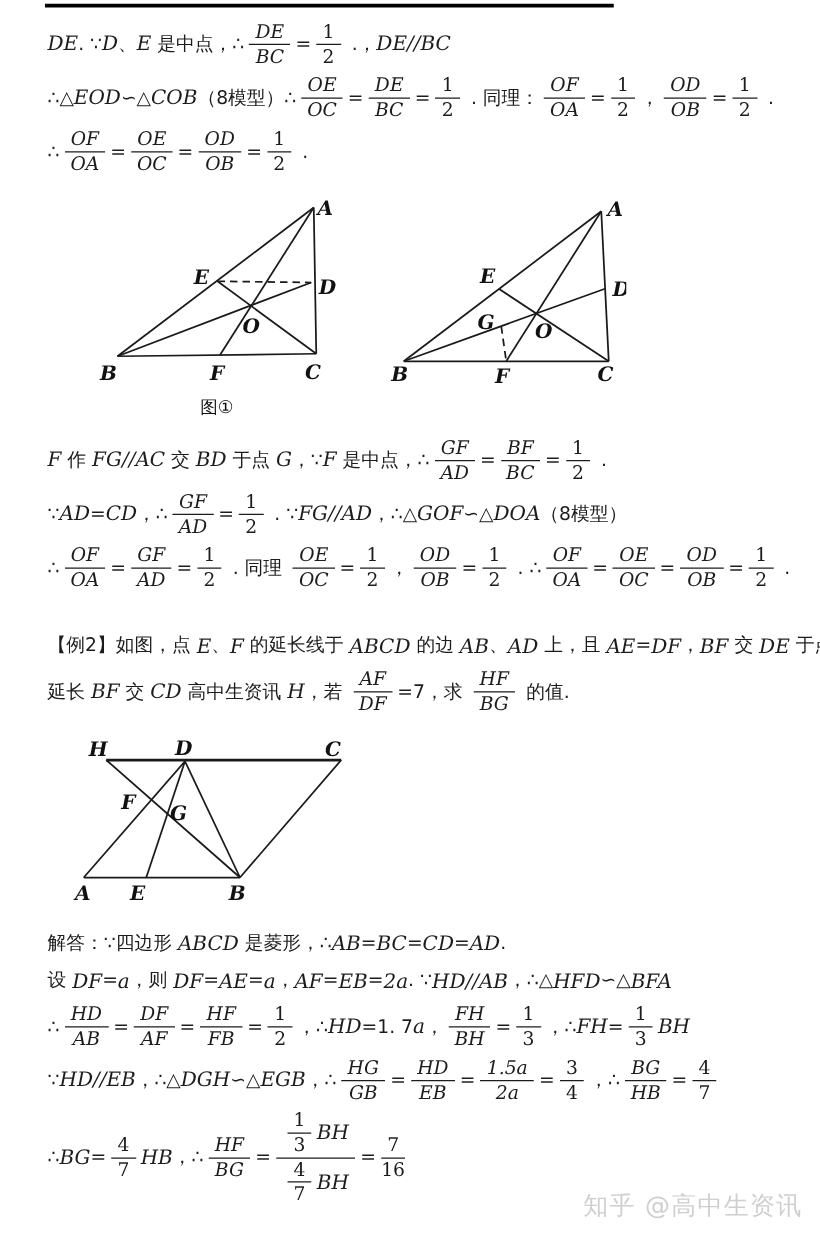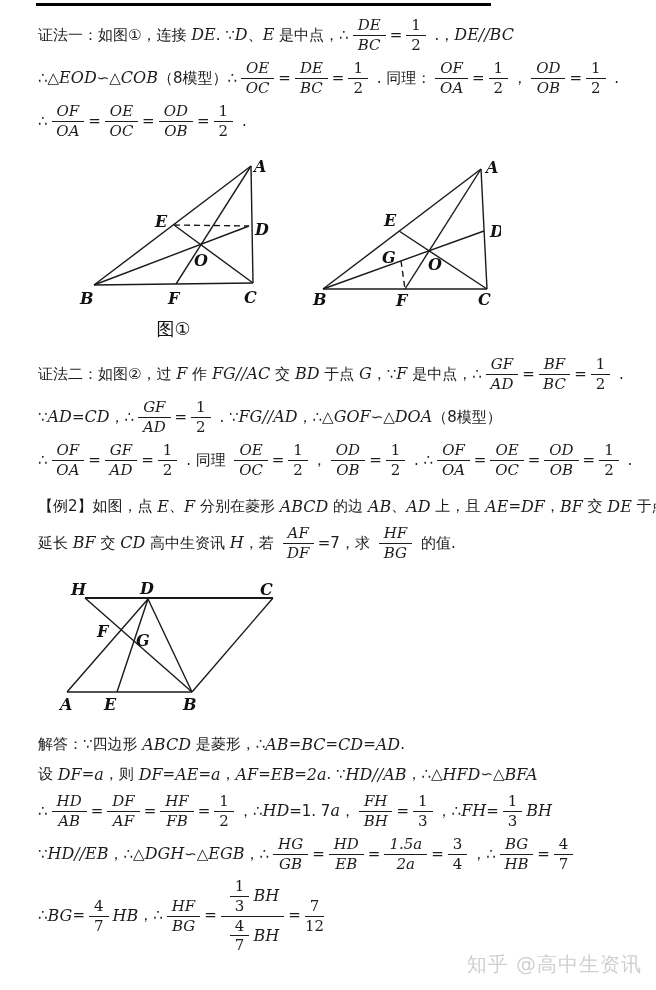--- a/index.html
+++ b/index.html
@@ -15,38 +15,37 @@
   .row span{white-space:pre;}
   .cn{font-size:15px;}
   .math{font-family:"DejaVu Serif",serif;font-style:italic;font-size:16px;}
   .frac{display:inline-flex;flex-direction:column;align-items:center;margin:0 4px;
         font-family:"DejaVu Serif",serif;font-size:15px;line-height:1.12;vertical-align:middle;}
   .frac .num{border-bottom:1.4px solid #1c1c1c;padding:0 5px 1px;display:flex;align-items:center;justify-content:center;}
   .frac .den{padding-top:1px;display:flex;align-items:center;justify-content:center;}
   .it{font-style:italic;}
   .figs{display:flex;gap:30px;margin:8px 0 0 28px;}
   figure{margin:0;text-align:center;}
-  figcaption{font-size:18px;margin-top:2px;color:#111;}
+  figcaption{font-size:14px;margin-top:2px;color:#111;}
   .rhombus-wrap{margin:12px 0 0 2px;}
   .sec{margin-top:0;}
   #proof2.sec{margin-top:12px;}
-  #example2.sec{margin-top:10px;text-align:right;}
+  #example2.sec{margin-top:26px;text-align:right;}
   #solution.sec{margin-top:9px;}
   .watermark{position:absolute;right:14px;bottom:12px;font-size:20px;letter-spacing:1px;}
 </style>
 </head>
 <body style="color: rgb(28, 28, 28);">
 
 <div class="topbar"></div>
 
 <div class="content">
 
   <section class="sec" id="proof1">
     <div class="row tall">
-        <span class="cn">证法一：如图①，连接 </span>
         <span class="math">DE</span>
         <span class="cn">. ∵</span>
         <span class="math">D</span>
         <span class="cn">、</span>
         <span class="math">E</span>
         <span class="cn"> 是中点，∴</span>
         <span class="frac"><span class="num it">DE</span><span class="den it">BC</span></span>
         <span class="cn">=</span>
         <span class="frac"><span class="num">1</span><span class="den">2</span></span>
         <span class="cn"> .，</span>
@@ -122,21 +121,20 @@
             <text x="73" y="75" fill="#111" style="font-family:&quot;DejaVu Serif&quot;,serif;font-style:italic;font-weight:bold;font-size:16px;">E</text>
             <text x="71" y="112" fill="#111" style="font-family:&quot;DejaVu Serif&quot;,serif;font-style:italic;font-weight:bold;font-size:16px;">G</text>
             <text x="117" y="119" fill="#111" style="font-family:&quot;DejaVu Serif&quot;,serif;font-style:italic;font-weight:bold;font-size:16px;">O</text>
             <text x="85" y="155" fill="#111" style="font-family:&quot;DejaVu Serif&quot;,serif;font-style:italic;font-weight:bold;font-size:16px;">F</text>
           </svg></div>
     </figure>
   </div>
 
   <section class="sec" id="proof2">
     <div class="row tall">
-        <span class="cn">证法二：如图②，过 </span>
         <span class="math">F</span>
         <span class="cn"> 作 </span>
         <span class="math">FG//AC</span>
         <span class="cn"> 交 </span>
         <span class="math">BD</span>
         <span class="cn"> 于点 </span>
         <span class="math">G</span>
         <span class="cn">，∵</span>
         <span class="math">F</span>
         <span class="cn"> 是中点，∴</span>
@@ -190,21 +188,21 @@
         <span class="cn"> .</span>
       </div>
   </section>
 
   <section class="sec" id="example2">
     <div class="row med">
         <span class="cn">【例2】如图，点 </span>
         <span class="math">E</span>
         <span class="cn">、</span>
         <span class="math">F</span>
-        <span class="cn"> 分别在菱形 </span>
+        <span class="cn"> 的延长线于 </span>
         <span class="math">ABCD</span>
         <span class="cn"> 的边 </span>
         <span class="math">AB</span>
         <span class="cn">、</span>
         <span class="math">AD</span>
         <span class="cn"> 上，且 </span>
         <span class="math">AE</span>
         <span class="cn">=</span>
         <span class="math">DF</span>
         <span class="cn">，</span>
@@ -333,19 +331,19 @@
         <span class="cn">∴</span>
         <span class="math">BG</span>
         <span class="cn">=</span>
         <span class="frac"><span class="num">4</span><span class="den">7</span></span>
         <span class="math">HB</span>
         <span class="cn">，∴</span>
         <span class="frac"><span class="num it">HF</span><span class="den it">BG</span></span>
         <span class="cn">=</span>
         <span class="frac"><span class="num"><span class="frac"><span class="num">1</span><span class="den">3</span></span><span class="math">BH</span></span><span class="den"><span class="frac"><span class="num">4</span><span class="den">7</span></span><span class="math">BH</span></span></span>
         <span class="cn">=</span>
-        <span class="frac"><span class="num">7</span><span class="den">12</span></span>
+        <span class="frac"><span class="num">7</span><span class="den">16</span></span>
       </div>
   </section>
 
 </div>
 
 <div class="watermark" style="color: rgb(207, 207, 207); margin-top: 27px;">知乎 @高中生资讯</div>
 
 </body></html>

